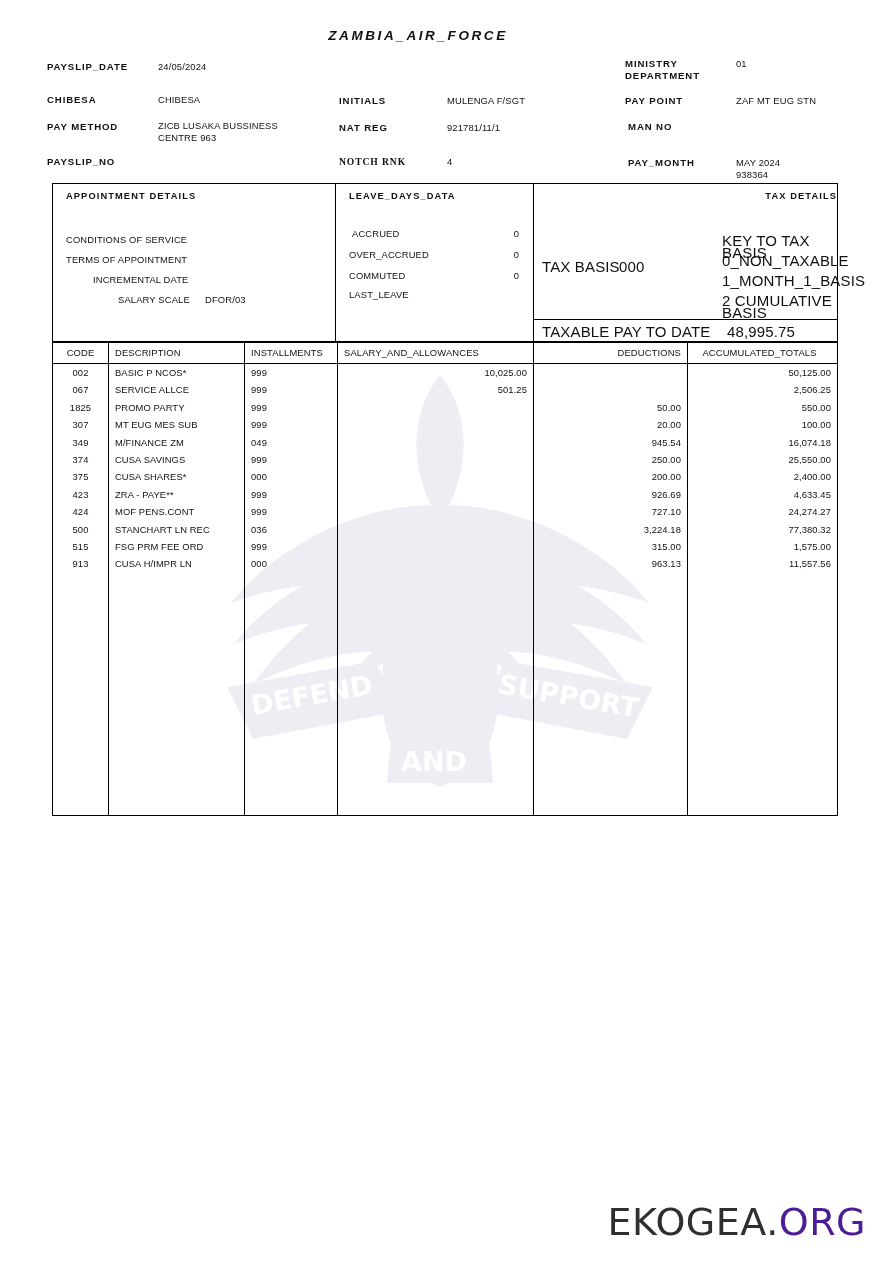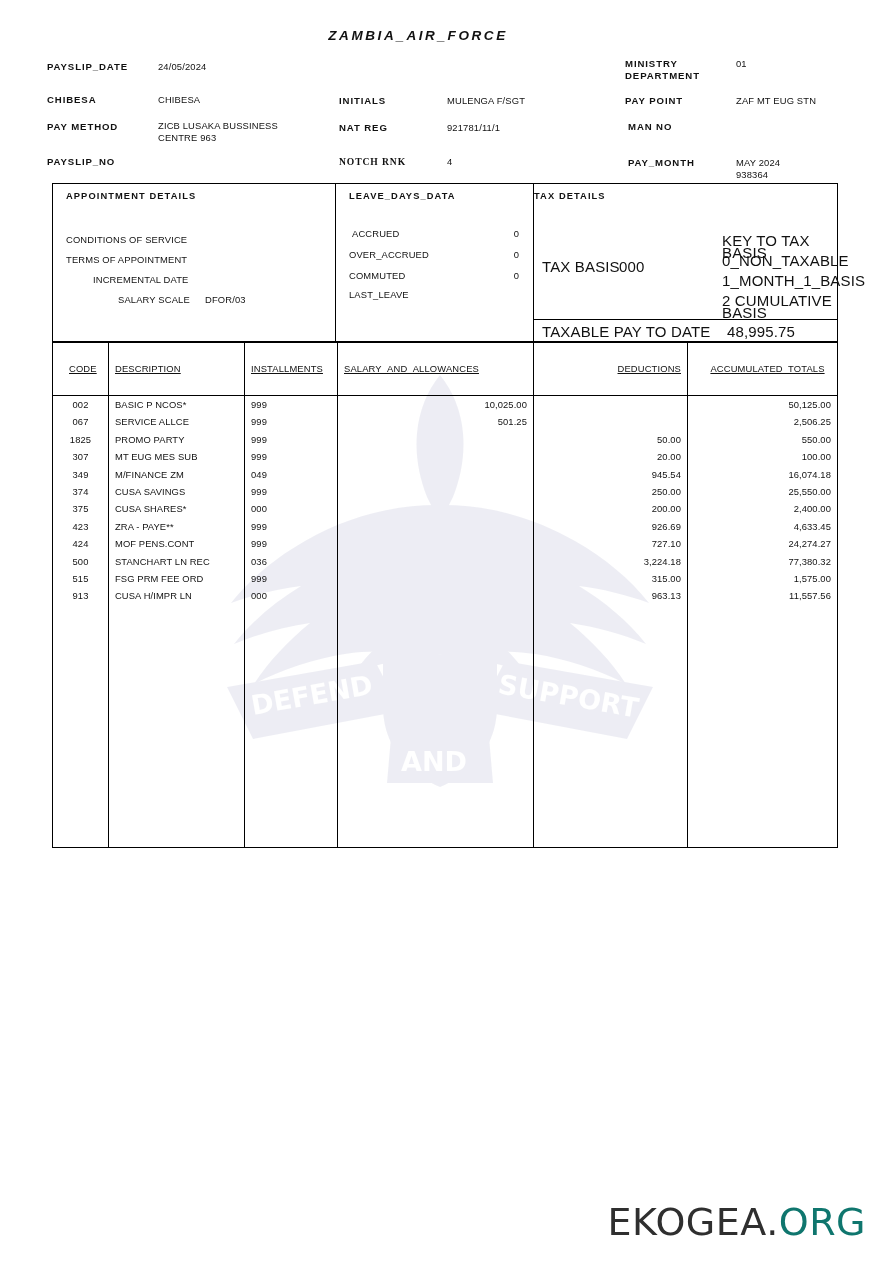--- a/index.html
+++ b/index.html
@@ -78,21 +78,21 @@
 
   .bx-title {
     position: absolute;
     top: 7px;
     font-size: 9.3px;
     font-weight: bold;
     letter-spacing: 1.1px;
   }
   #bx-appt  .bx-title { left: 13px; }
   #bx-leave .bx-title { left: 13px; }
-  #bx-tax   .bx-title { left: 0; width: 100%; text-align: left; }
+  #bx-tax   .bx-title { left: 0; width: 100%; text-align: right; }
 
   .appt-line {
     position: absolute;
     font-size: 9.4px;
     letter-spacing: 0.15px;
   }
 
   .leave-line {
     position: absolute;
     font-size: 9.4px;
@@ -121,26 +121,25 @@
   
   #ledger {
     position: absolute;
     left: 52px; top: 342px;
     width: 786px;
     border-collapse: collapse;
     table-layout: fixed;
   }
   #ledger th, #ledger td {
     border: 1.2px solid #000;
-    padding: 16px;
+    padding: 0;
     font-weight: normal;
     font-size: 9.4px;
     letter-spacing: 0.1px;
     vertical-align: top;
-    text-decoration: underline;
   }
   #ledger thead th {
     height: 20px;
     line-height: 20px;
     letter-spacing: 0.15px;
   }
   .c-code  { width: 56px;  text-align: center; }
   .c-desc  { width: 136px; text-align: left;  padding-left: 6px !important; }
   .c-inst  { width: 93px;  text-align: left;  padding-left: 6px !important; }
   .c-sal   { width: 196px; text-align: right; padding-right: 6px !important; }
@@ -191,21 +190,21 @@
   
   #brand {
     position: absolute;
     right: 26px; bottom: 18px;
     font-size: 38px;
     letter-spacing: 0.5px;
     font-family: "DejaVu Sans", "Liberation Sans", sans-serif;
     white-space: nowrap;
   }
   #brand-main { color: #2f2f2f; }
-  #brand-tld  { color: #0f766e; }
+  #brand-tld  { color: #4c1d95; }
 </style>
 </head>
 <body>
 
 <svg id="crest-watermark" viewBox="0 0 470 460" xmlns="http://www.w3.org/2000/svg" aria-hidden="true">
   <g fill="#3b3f86">
 
     <g>
       <path d="M232 150 C185 150 140 163 100 186 C70 203 45 224 26 248 C48 240 72 234 96 231 C70 247 47 266 29 289 C53 279 79 272 105 268 C83 286 64 306 49 329 C78 314 109 304 140 299 C168 295 196 296 220 302 L232 268 Z"></path>
       <path d="M236 196 C200 196 163 206 131 223 C108 235 88 250 72 267 C96 259 121 254 146 252 C128 266 112 282 99 300 C124 290 151 284 178 281 C202 278 225 280 244 286 L240 232 Z"></path>

